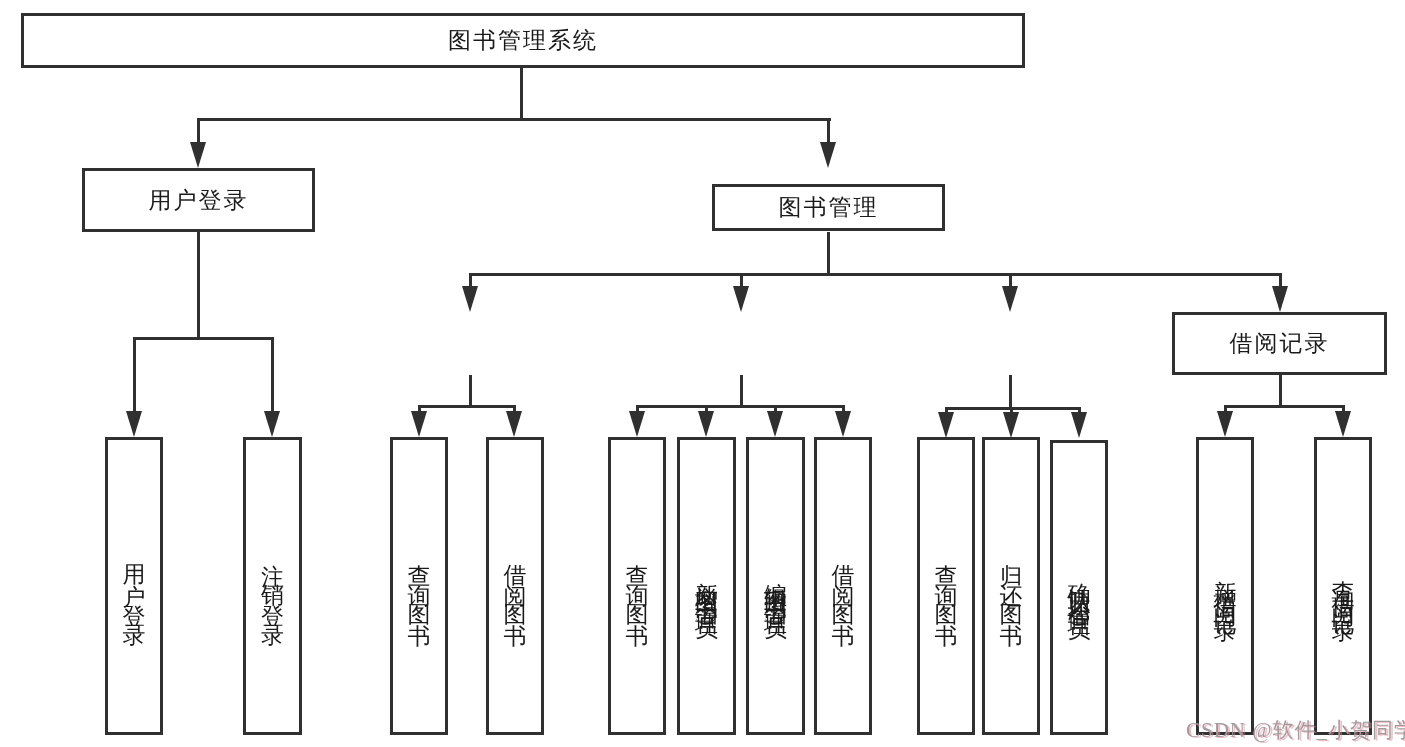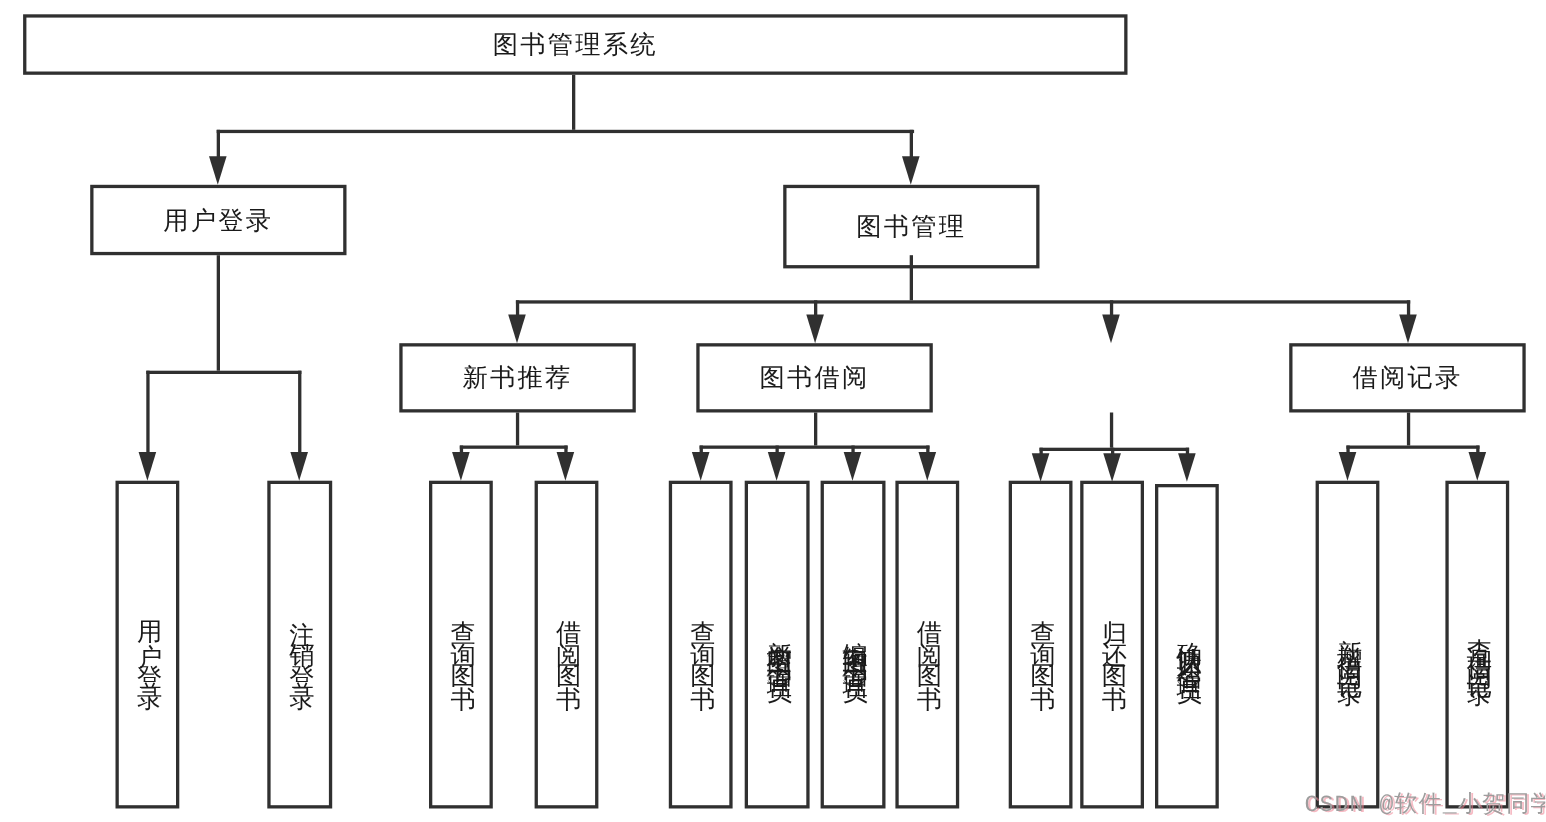--- a/index.html
+++ b/index.html
@@ -5,21 +5,21 @@
   :root{
     --line-color:#303030;
     --box-fill:#ffffff;
     --text-color:#1a1a1a;
     --watermark-color:#9d9d9d;
     --watermark-accent:#ef8291;
   }
   html,body{margin:0;padding:0;background:#fff;}
   #canvas{
     position:relative;width:1405px;height:747px;background:var(--box-fill);
-    font-family:Liberation Mono, monospace;overflow:hidden;
+    font-family:Liberation Serif, serif;overflow:hidden;
   }
   .box{
     position:absolute;box-sizing:border-box;background:var(--box-fill);
     border:3px solid var(--line-color);display:flex;align-items:center;justify-content:center;
     font-size:23px;color:var(--text-color);letter-spacing:2px;white-space:nowrap;
   }
   .vbox{
     position:absolute;box-sizing:border-box;background:var(--box-fill);
     border:3px solid var(--line-color);display:flex;align-items:center;justify-content:center;
     color:var(--text-color);
@@ -46,25 +46,23 @@
 </style>
 </head>
 <body>
 
 <div id="canvas">
 
   <div class="box" style="left:21px;top:13px;width:1004px;height:55px;">图书管理系统</div>
 
   <div class="box" style="left:82px;top:168px;width:233px;height:64px;">用户登录</div>
 
-  <div class="box" style="left:712px;top:168px;width:233px;height:76px;">图书管理</div>
+  <div class="box" style="left:712px;top:184px;width:233px;height:47px;">图书管理</div>
 
-  <div class="box" style="left:363px;top:312px;width:215px;height:63px;">新书推荐</div>
 
-  <div class="box" style="left:633px;top:312px;width:215px;height:63px;">图书借阅</div>
 
 
   <div class="box" style="left:1172px;top:312px;width:215px;height:63px;">借阅记录</div>
 
   <div class="vbox sp4" style="left:105px;top:437px;width:58px;height:298px;">
     <span>用户登录</span>
   </div>
   <div class="vbox sp4" style="left:243px;top:437px;width:59px;height:298px;">
     <span>注销登录</span>
   </div>

